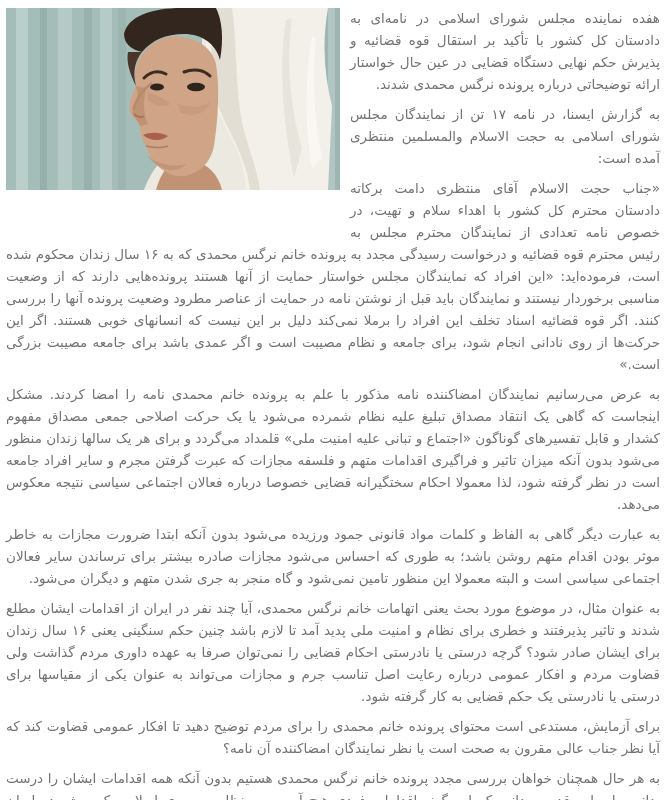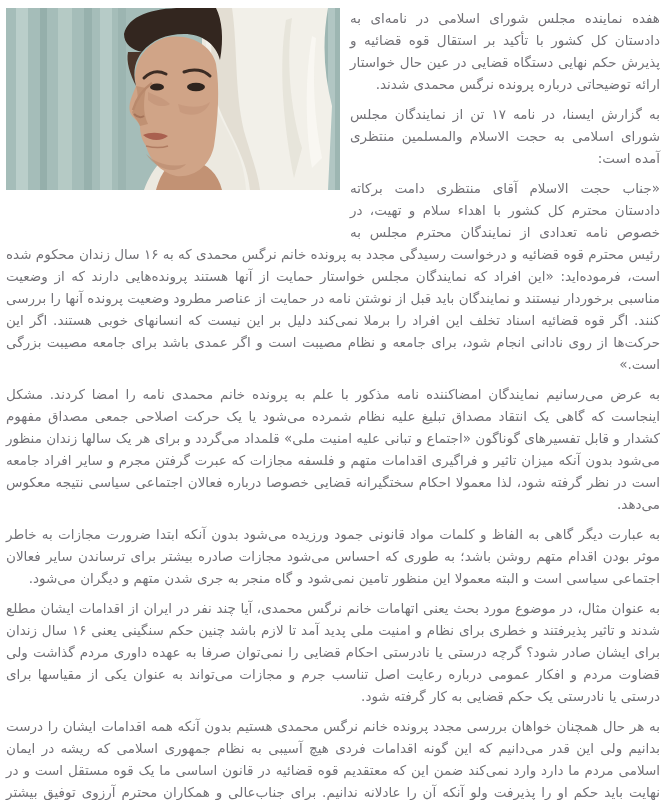--- a/index.html
+++ b/index.html
@@ -96,15 +96,16 @@
       </g>
     </svg>
   </figure>
 
   <p class="para">هفده نماینده مجلس شورای اسلامی در نامه‌ای به دادستان کل کشور با تأکید بر استقال قوه قضائیه و پذیرش حکم نهایی دستگاه قضایی در عین حال خواستار ارائه توضیحاتی درباره پرونده نرگس محمدی شدند.</p>
   <p class="para">به گزارش ایسنا، در نامه ۱۷ تن از نمایندگان مجلس شورای اسلامی به حجت الاسلام والمسلمین منتظری آمده است:</p>
   <p class="para">«جناب حجت الاسلام آقای منتظری دامت برکاته دادستان محترم کل کشور با اهداء سلام و تهیت، در خصوص نامه تعدادی از نمایندگان محترم مجلس به رئیس محترم قوه قضائیه و درخواست رسیدگی مجدد به پرونده خانم نرگس محمدی که به ۱۶ سال زندان محکوم شده است، فرموده‌اید: «این افراد که نمایندگان مجلس خواستار حمایت از آنها هستند پرونده‌هایی دارند که از وضعیت مناسبی برخوردار نیستند و نمایندگان باید قبل از نوشتن نامه در حمایت از عناصر مطرود وضعیت پرونده آنها را بررسی کنند. اگر قوه قضائیه اسناد تخلف این افراد را برملا نمی‌کند دلیل بر این نیست که انسانهای خوبی هستند. اگر این حرکت‌ها از روی نادانی انجام شود، برای جامعه و نظام مصیبت است و اگر عمدی باشد برای جامعه مصیبت بزرگی است.»</p>
   <p class="para">به عرض می‌رسانیم نمایندگان امضاکننده نامه مذکور با علم به پرونده خانم محمدی نامه را امضا کردند. مشکل اینجاست که گاهی یک انتقاد مصداق تبلیغ علیه نظام شمرده می‌شود یا یک حرکت اصلاحی جمعی مصداق مفهوم کشدار و قابل تفسیرهای گوناگون «اجتماع و تبانی علیه امنیت ملی» قلمداد می‌گردد و برای هر یک سالها زندان منظور می‌شود بدون آنکه میزان تاثیر و فراگیری اقدامات متهم و فلسفه مجازات که عبرت گرفتن مجرم و سایر افراد جامعه است در نظر گرفته شود، لذا معمولا احکام سختگیرانه قضایی خصوصا درباره فعالان اجتماعی سیاسی نتیجه معکوس می‌دهد.</p>
   <p class="para">به عبارت دیگر گاهی به الفاظ و کلمات مواد قانونی جمود ورزیده می‌شود بدون آنکه ابتدا ضرورت مجازات به خاطر موثر بودن اقدام متهم روشن باشد؛ به طوری که احساس می‌شود مجازات صادره بیشتر برای ترساندن سایر فعالان اجتماعی سیاسی است و البته معمولا این منظور تامین نمی‌شود و گاه منجر به جری شدن متهم و دیگران می‌شود.</p>
   <p class="para">به عنوان مثال، در موضوع مورد بحث یعنی اتهامات خانم نرگس محمدی، آیا چند نفر در ایران از اقدامات ایشان مطلع شدند و تاثیر پذیرفتند و خطری برای نظام و امنیت ملی پدید آمد تا لازم باشد چنین حکم سنگینی یعنی ۱۶ سال زندان برای ایشان صادر شود؟ گرچه درستی یا نادرستی احکام قضایی را نمی‌توان صرفا به عهده داوری مردم گذاشت ولی قضاوت مردم و افکار عمومی درباره رعایت اصل تناسب جرم و مجازات می‌تواند به عنوان یکی از مقیاسها برای درستی یا نادرستی یک حکم قضایی به کار گرفته شود.</p>
+  <p class="para">برای آزمایش، مستدعی است محتوای پرونده خانم محمدی را برای مردم توضیح دهید تا افکار عمومی قضاوت کند که آیا نظر جناب عالی مقرون به صحت است یا نظر نمایندگان امضاکننده آن نامه؟</p>
   <p class="para">به هر حال همچنان خواهان بررسی مجدد پرونده خانم نرگس محمدی هستیم بدون آنکه همه اقدامات ایشان را درست بدانیم ولی این قدر می‌دانیم که این گونه اقدامات فردی هیچ آسیبی به نظام جمهوری اسلامی که ریشه در ایمان اسلامی مردم ما دارد وارد نمی‌کند ضمن این که معتقدیم قوه قضائیه در قانون اساسی ما یک قوه مستقل است و در نهایت باید حکم او را پذیرفت ولو آنکه آن را عادلانه ندانیم. برای جناب‌عالی و همکاران محترم آرزوی توفیق بیشتر داریم.»</p>
 
 </div>
 
 </body></html>

